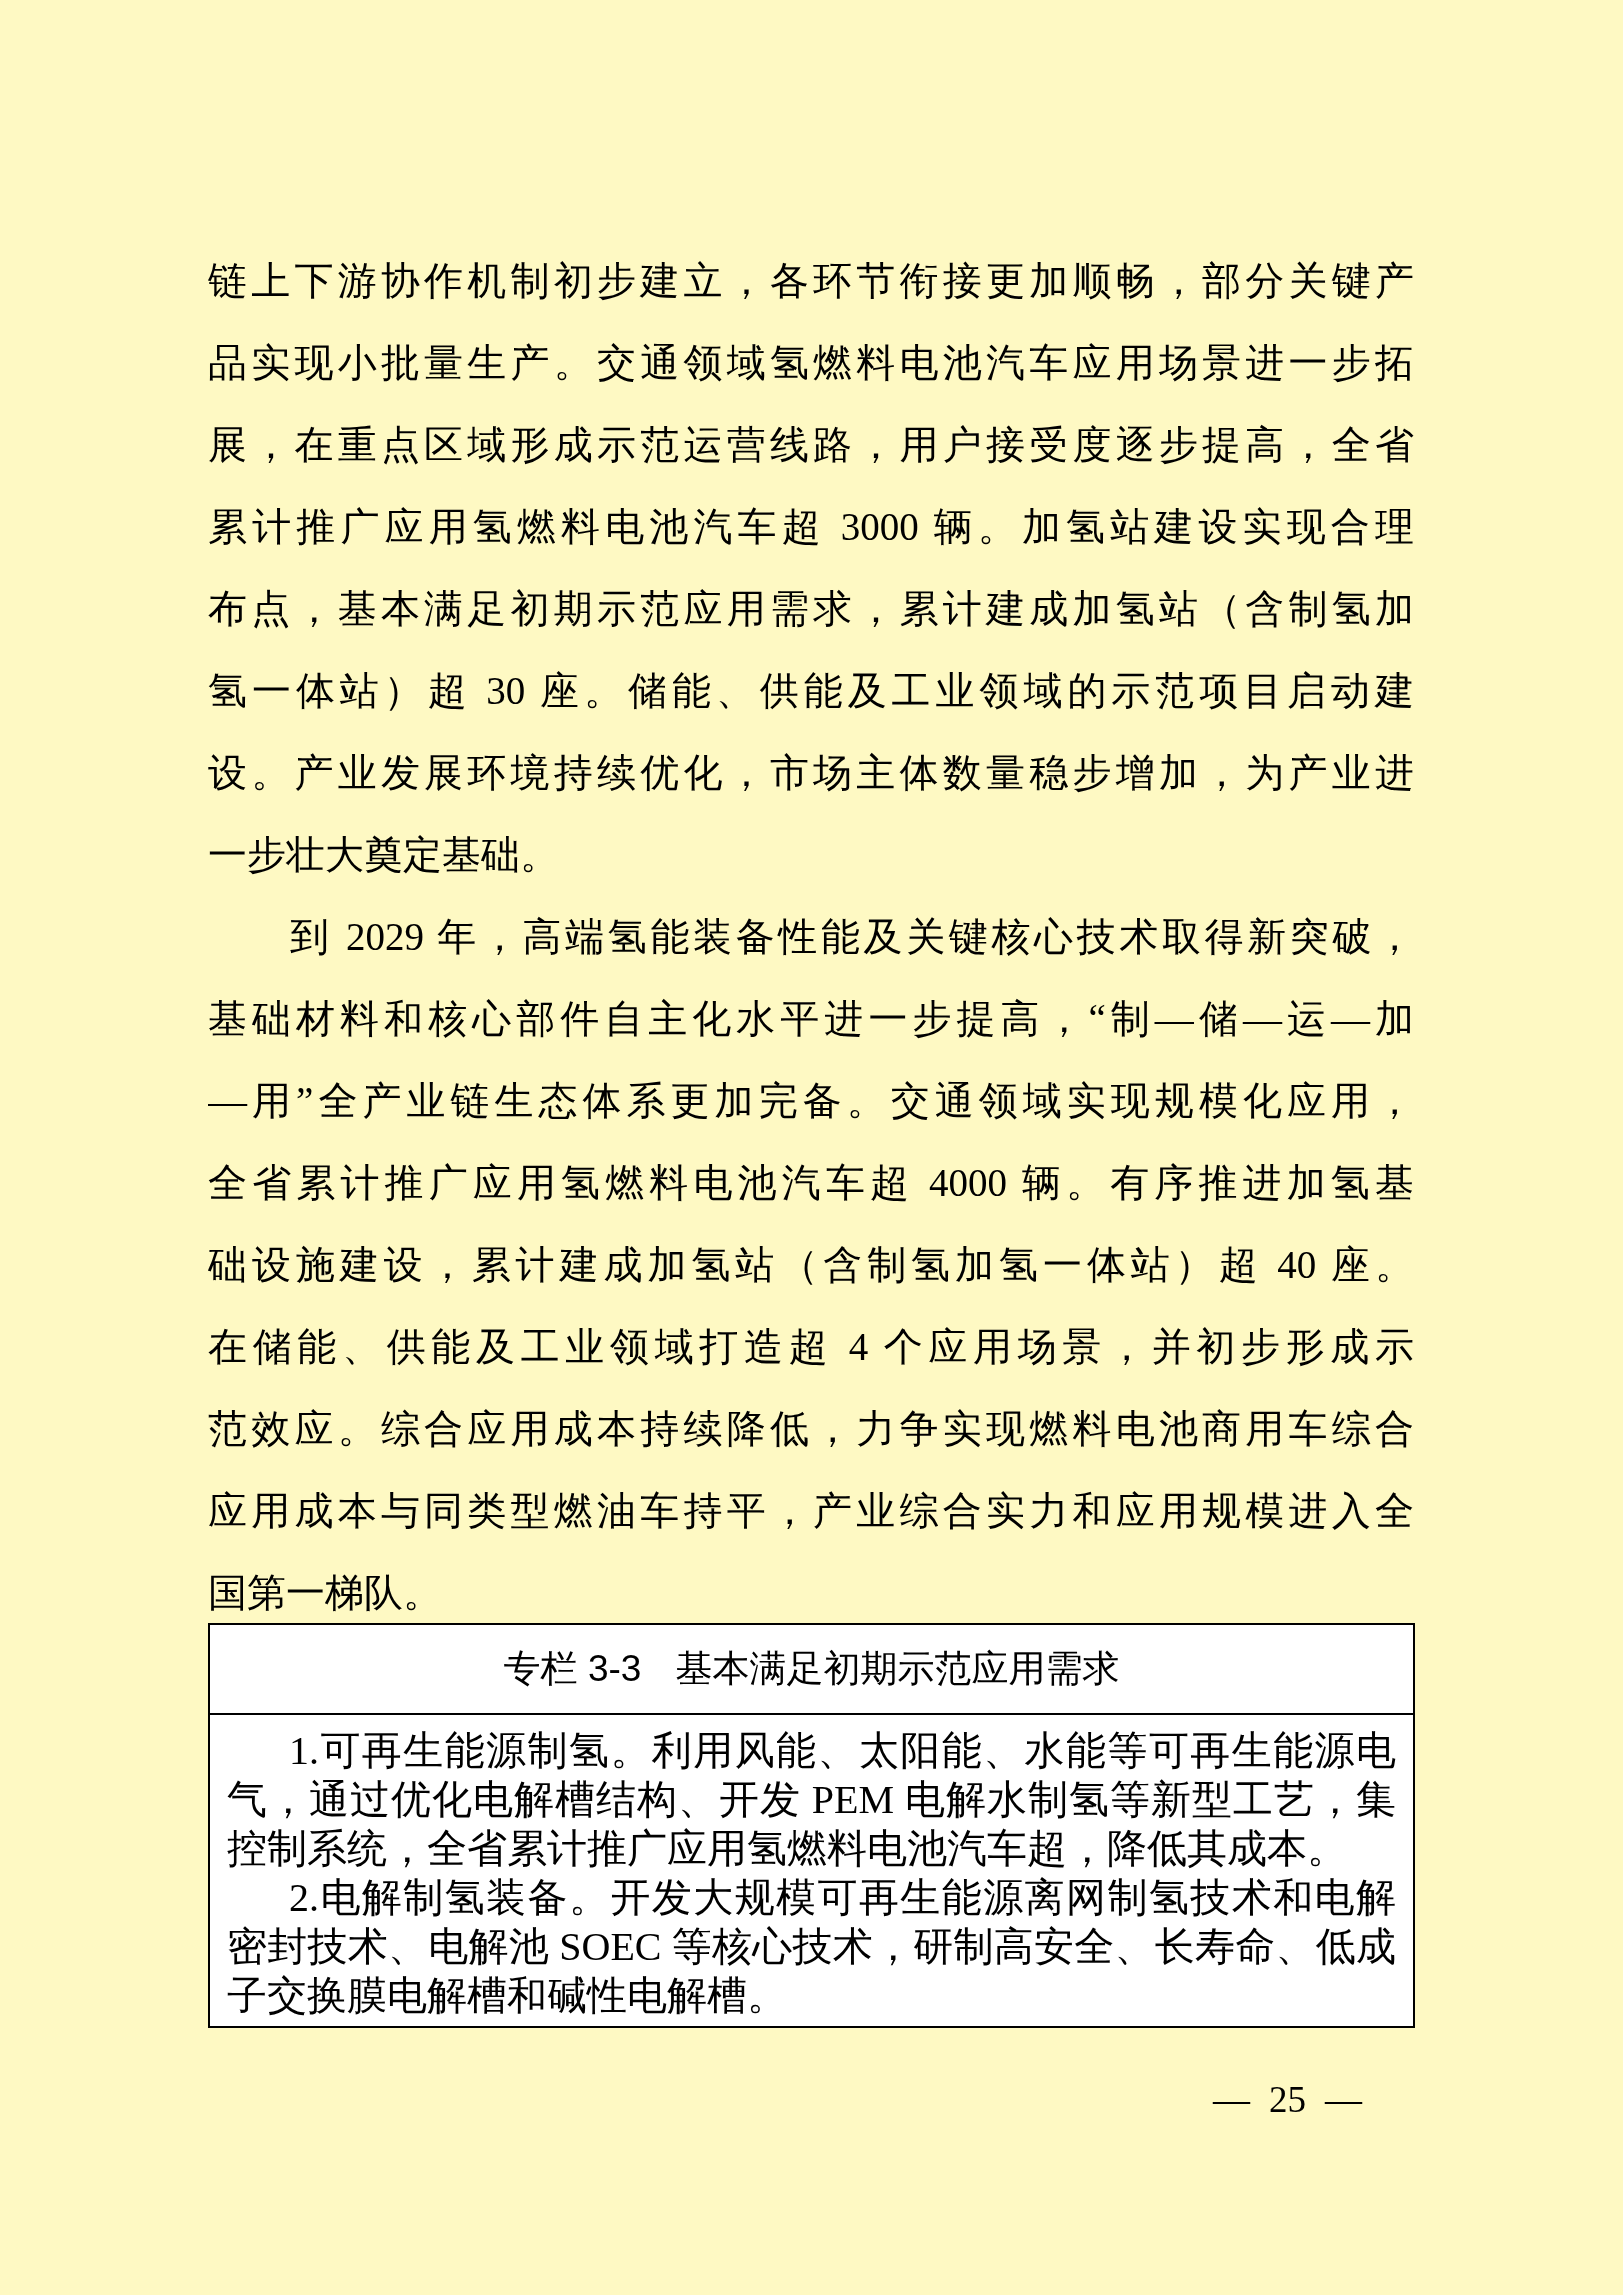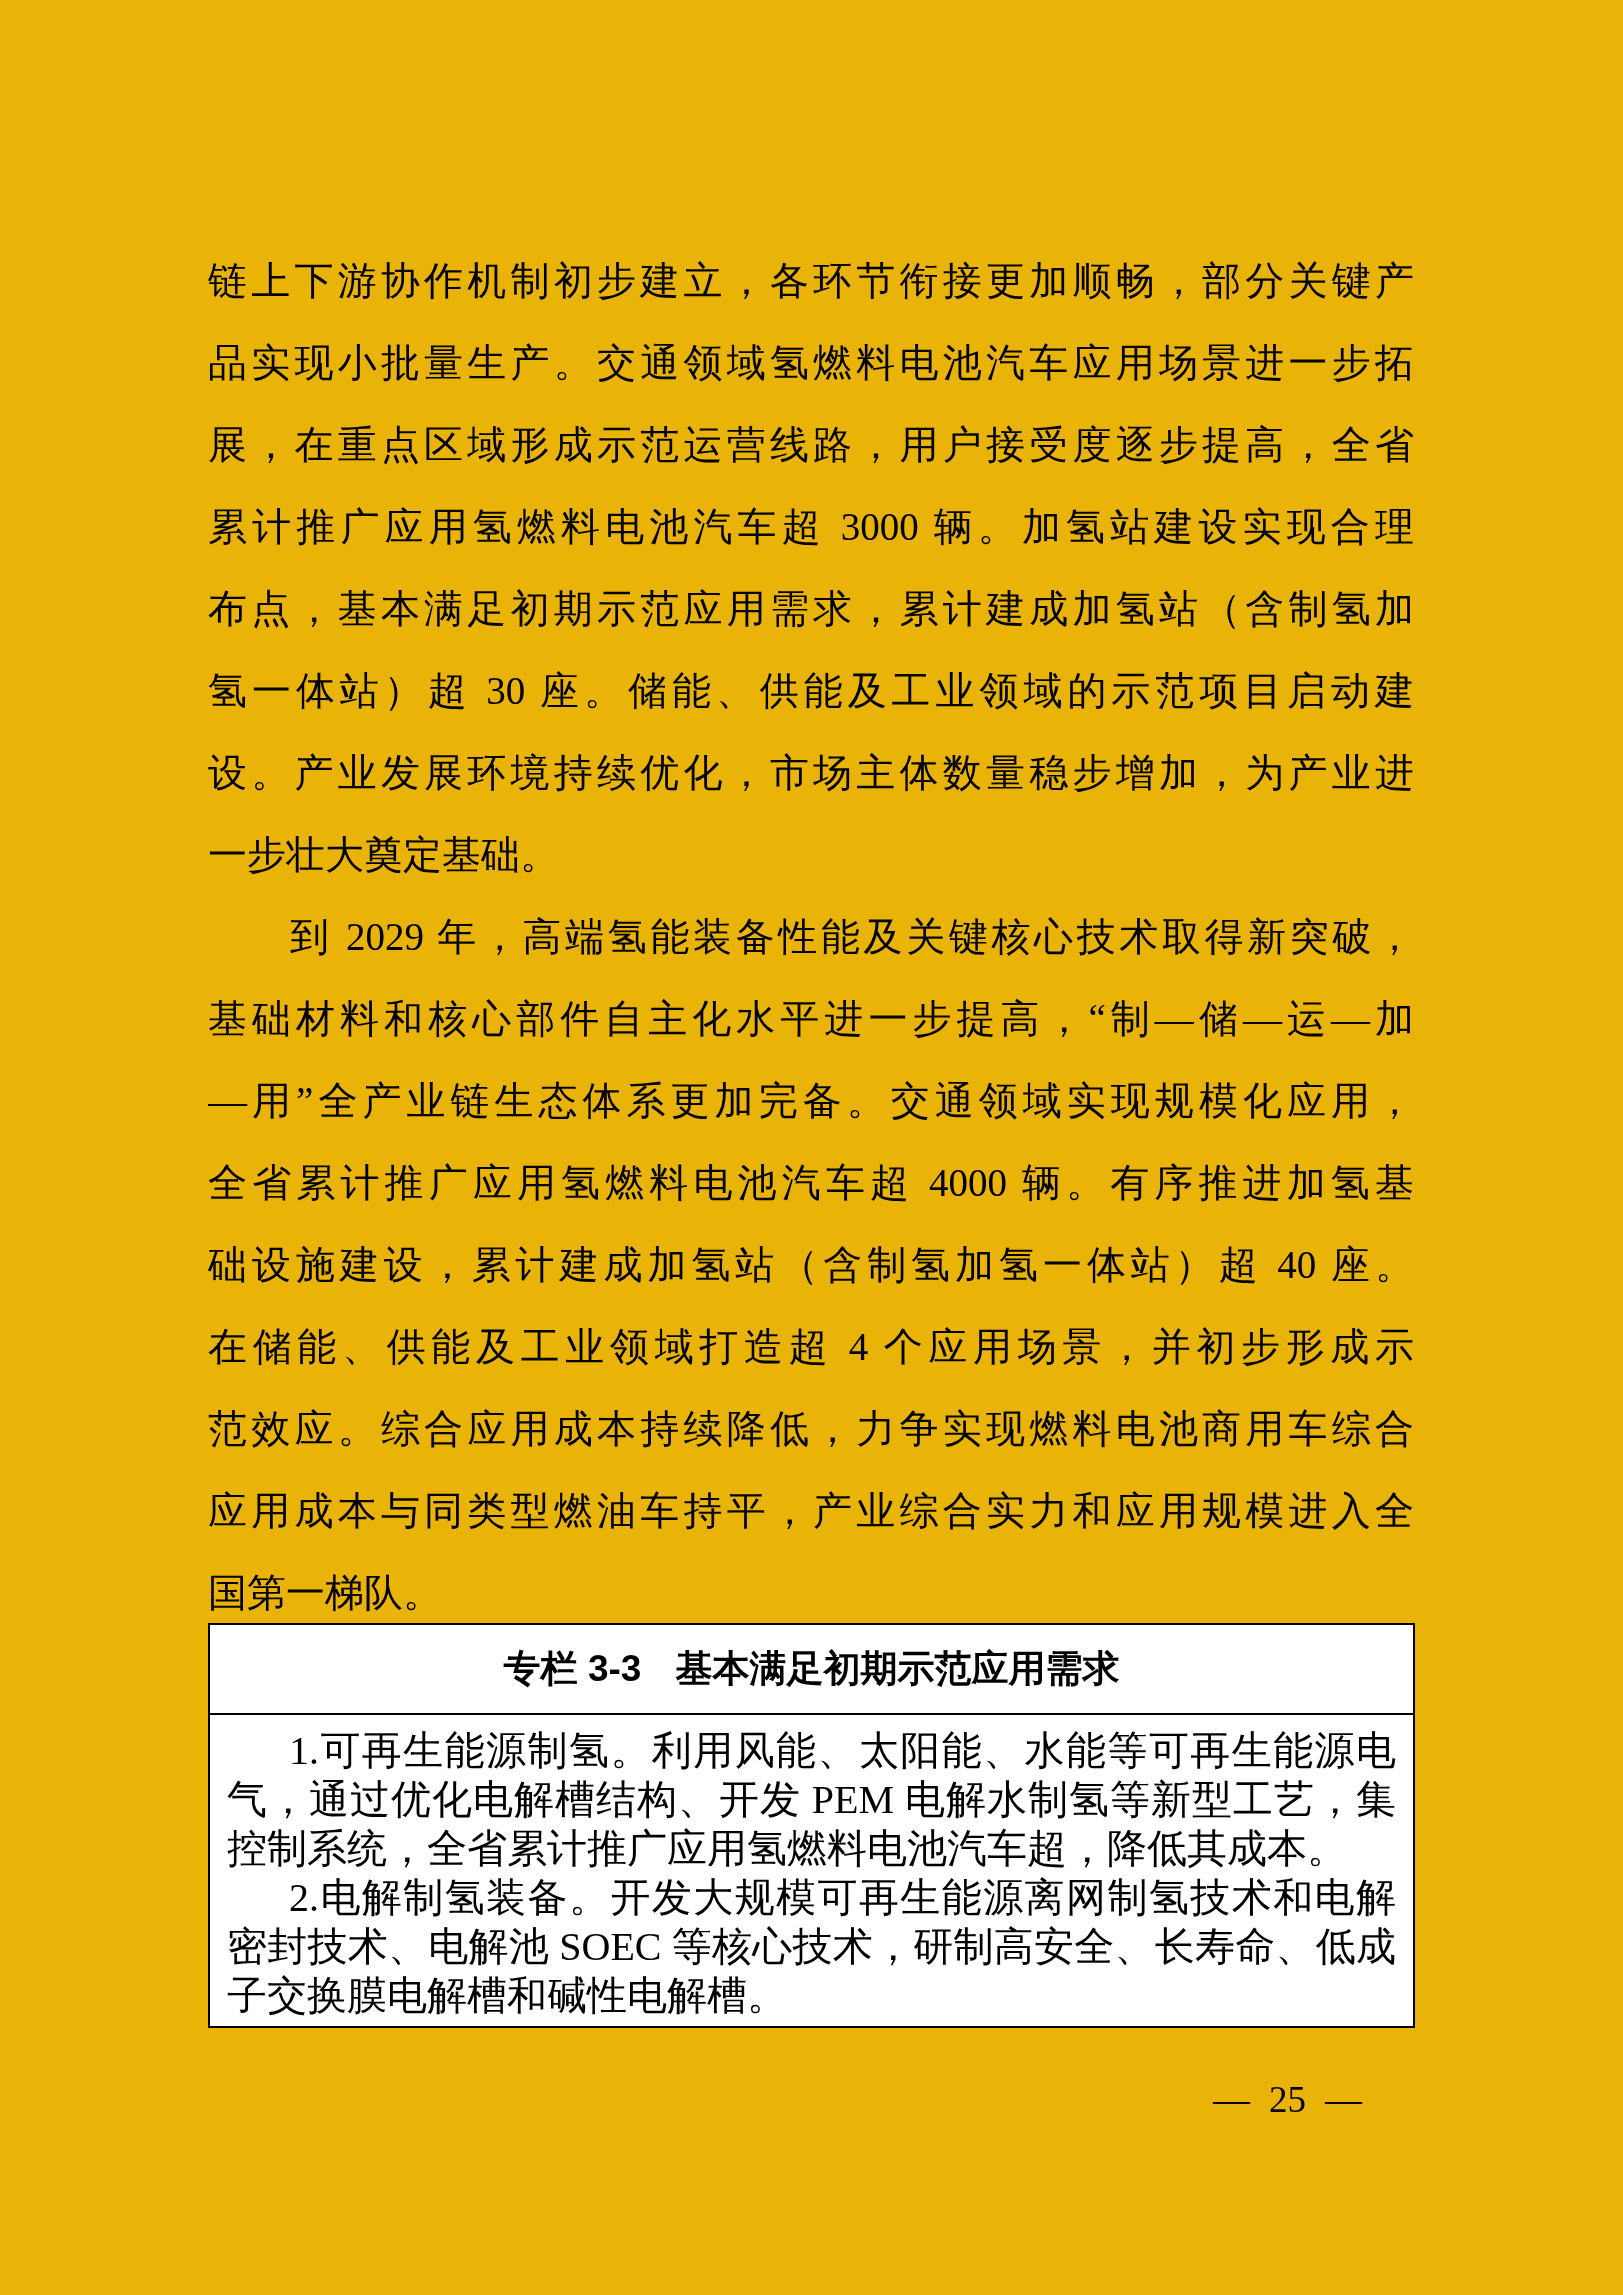--- a/index.html
+++ b/index.html
@@ -1,40 +1,40 @@
 <!DOCTYPE html>
 <html style="font-size:10.5px"><head>
 <meta charset="utf-8">
 <style>
   html,body{margin:0;padding:0;}
   body{
     width:1623px;height:2295px;background:#ffffff;color:#000;
     position:relative;overflow:hidden;
     font-family:"Liberation Serif","DejaVu Serif",serif;
   }
-  .page{position:absolute;inset:0;background:#eab308;}
+  .page{position:absolute;inset:0;background:#fef9c3;}
   
   .body-text{position:absolute;left:208px;top:240px;width:1206px;}
   .tline{
     height:82px;line-height:82px;font-size:39px;
     text-align:justify;text-align-last:justify;text-justify:inter-character;
     overflow:hidden;white-space:normal;
   }
   .tline.para-end{text-align-last:left;}
   .tline.para-start{text-indent:82px;}
   
   .callout{
     position:absolute;left:208px;top:1623px;width:1207px;height:405px;
     border:2.6px solid #000;box-sizing:border-box;background:#fff;
   }
   .callout-header{
     height:90px;border-bottom:2px solid #000;box-sizing:border-box;
     display:flex;align-items:center;justify-content:center;
     font-family:"Liberation Sans","DejaVu Sans",sans-serif;
-    font-weight:bold;font-size:37px;
+    font-weight:normal;font-size:37px;
   }
   .callout-title-label{margin-right:34px;}
   .callout-body{padding:10.5px 17px 0 17px;}
   .bline{
     height:49px;line-height:49px;font-size:40px;
     text-align:justify;text-align-last:justify;text-justify:inter-character;
     overflow:hidden;
   }
   .bline.para-end{text-align-last:left;}
   .bline.para-start{text-indent:62px;}

